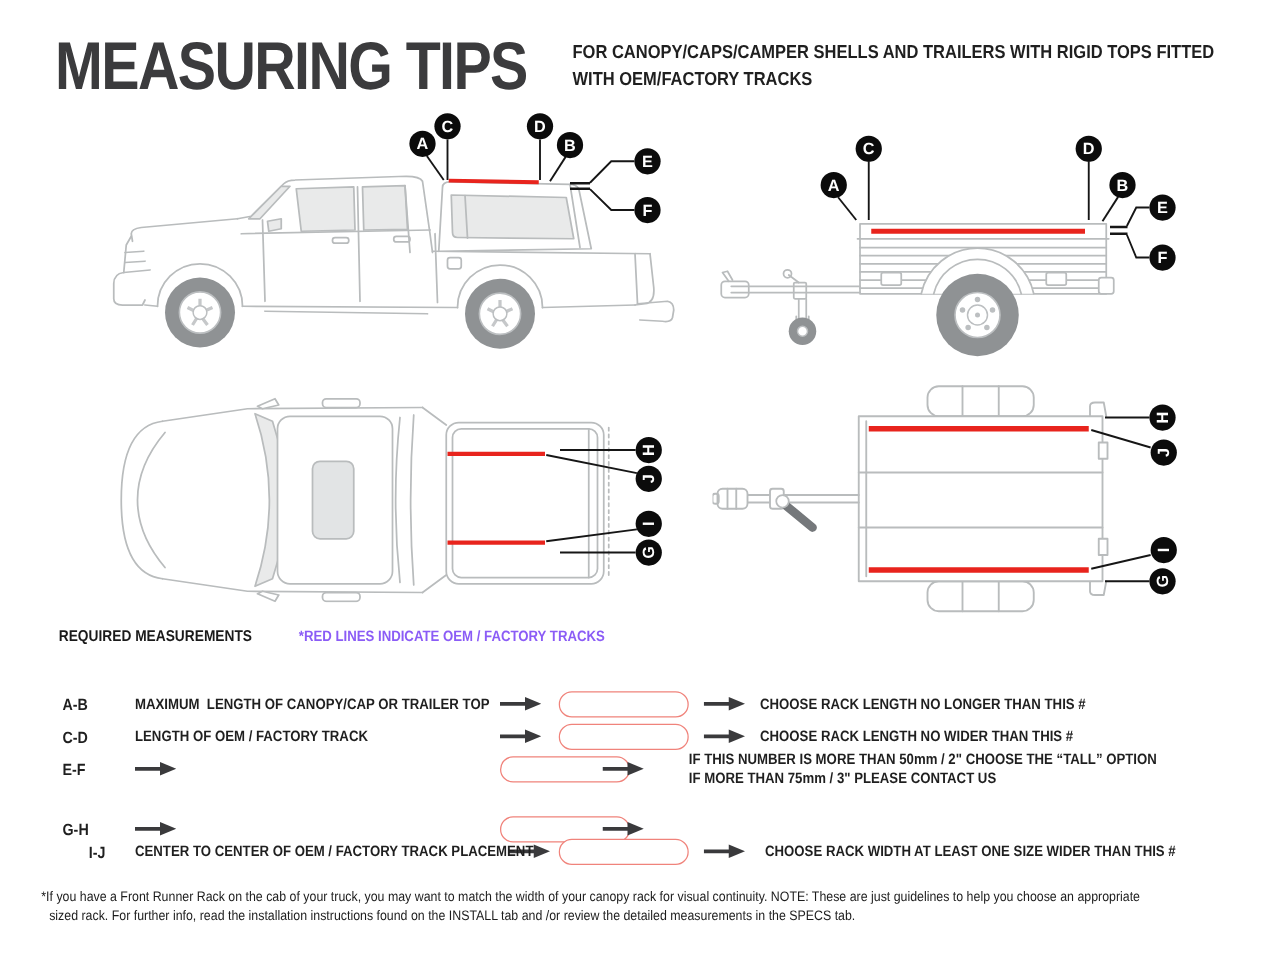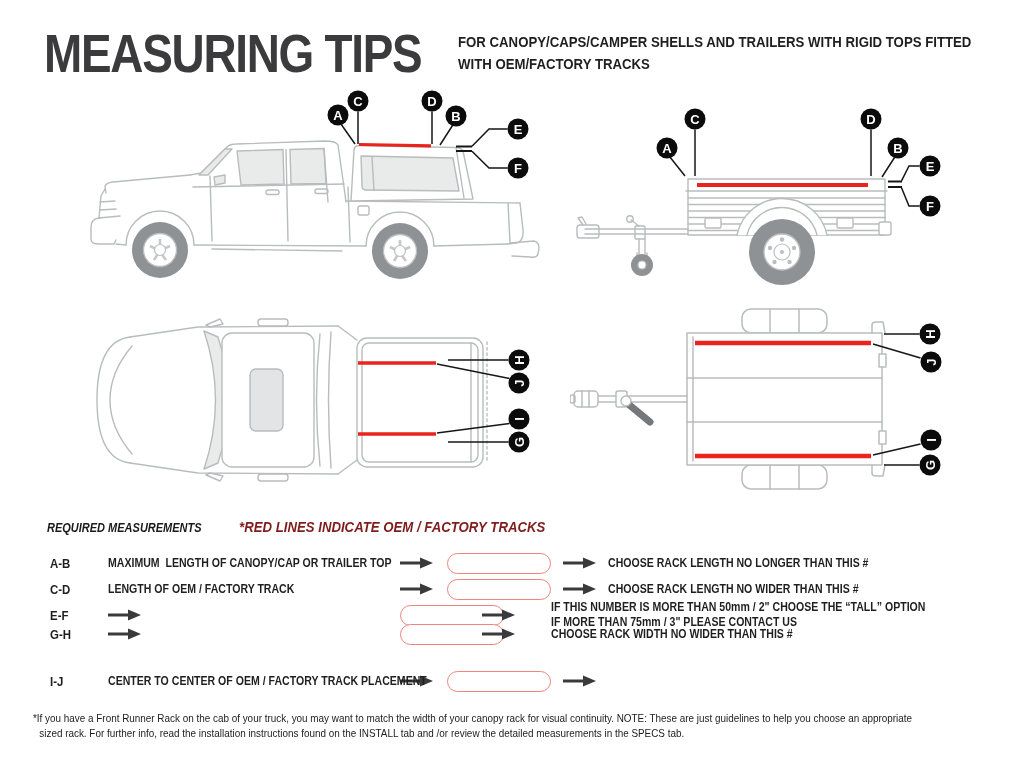--- a/index.html
+++ b/index.html
@@ -18,28 +18,28 @@
                  font-size:15px; font-weight:bold; line-height:22px; color:#1f1f1f; white-space:pre; }
 
   .diagram { position:absolute; }
   #truck-side   { left:60px;  top:90px;  }
   #trailer-side { left:575px; top:95px;  }
   #truck-top    { left:80px;  top:312px; }
   #trailer-top  { left:570px; top:296px; }
 
   .lbl-letter { font-family:"Liberation Sans", sans-serif; font-weight:bold; font-size:13px; fill:#ffffff; text-anchor:middle; }
 
-  .req-head { position:absolute; left:47px; top:518px; display:flex; gap:16px; align-items:baseline;font-style:italic; }
+  .req-head { position:absolute; left:47px; top:502px; display:flex; gap:16px; align-items:baseline; }
   .req-head .h  { font-size:12.5px; font-weight:bold; color:#1a1a1a; }
-  .req-head .n  { font-size:15px; font-weight:bold; color:#7f1d1d; }
+  .req-head .n  { font-size:12px; font-weight:bold; color:#8b5cf6; }
 
   .m-row { position:absolute; left:50px; width:940px; height:24px;
            display:grid; grid-template-columns:58px 292px 47px 104px 57px 1fr; align-items:center; }
   .m-row.r1 { top:551px; } .m-row.r2 { top:577px; }
-  .m-row.r3 { top:599px; height:32px; } .m-row.r4 { top:622px; } .m-row.r5 { top:669px; }
+  .m-row.r3 { top:599px; height:32px; } .m-row.r4 { top:651px; } .m-row.r5 { top:669px;text-align:center; }
   .m-key  { font-size:13px; font-weight:bold; }
   .m-desc, .m-result { font-size:12px; font-weight:bold; line-height:15px; }
   .m-arrow { line-height:0; }
   .m-arrow.c2 { display:flex; justify-content:center; }
   .m-pill { width:104px; height:21px; border:1.6px solid #f0837b; border-radius:11px; background:#fff; }
 
   .footnote { position:absolute; left:33px; top:711px; }
   .footnote .t { display:inline-block; transform:scaleX(0.9); transform-origin:0 0;
                  font-size:11px; line-height:14.5px; color:#1c1c1c; white-space:pre;
                  padding-left:7px; text-indent:-7px; }
@@ -326,37 +326,37 @@
           <line x1="0" y1="6" x2="21" y2="6" stroke="#3a3a3c" stroke-width="3"></line>
           <polygon points="20,0.6 33,6 20,11.4" fill="#3a3a3c"></polygon>
         </svg></div>
     <div class="m-pill"></div>
     <div class="m-arrow c2">
         <svg width="34" height="12" viewBox="0 0 34 12">
           <line x1="0" y1="6" x2="21" y2="6" stroke="#3a3a3c" stroke-width="3"></line>
           <polygon points="20,0.6 33,6 20,11.4" fill="#3a3a3c"></polygon>
         </svg>
       </div>
-    <div class="m-result"><span class="cond pre">CHOOSE RACK WIDTH NO WIDER THAN THIS #</span></div>
   </div>
 
   <div class="m-row r5">
     <div class="m-key"><span class="cond">I-J</span></div>
     <div class="m-desc"><span class="cond pre">CENTER TO CENTER OF OEM / FACTORY TRACK PLACEMENT</span></div>
     <div class="m-arrow"><svg width="34" height="12" viewBox="0 0 34 12">
           <line x1="0" y1="6" x2="21" y2="6" stroke="#3a3a3c" stroke-width="3"></line>
           <polygon points="20,0.6 33,6 20,11.4" fill="#3a3a3c"></polygon>
         </svg></div>
     <div class="m-pill"></div>
     <div class="m-arrow c2">
         <svg width="34" height="12" viewBox="0 0 34 12">
           <line x1="0" y1="6" x2="21" y2="6" stroke="#3a3a3c" stroke-width="3"></line>
           <polygon points="20,0.6 33,6 20,11.4" fill="#3a3a3c"></polygon>
         </svg>
       </div>
+    <div class="m-result"><span class="cond pre">CHOOSE RACK WIDTH AT LEAST ONE SIZE WIDER THAN THIS #</span></div>
   </div>
 
   <div class="footnote">
     <span class="t">*If you have a Front Runner Rack on the cab of your truck, you may want to match the width of your canopy rack for visual continuity. NOTE: These are just guidelines to help you choose an appropriate
 sized rack. For further info, read the installation instructions found on the INSTALL tab and /or review the detailed measurements in the SPECS tab.</span>
   </div>
 
 </div>
 
 </body></html>

